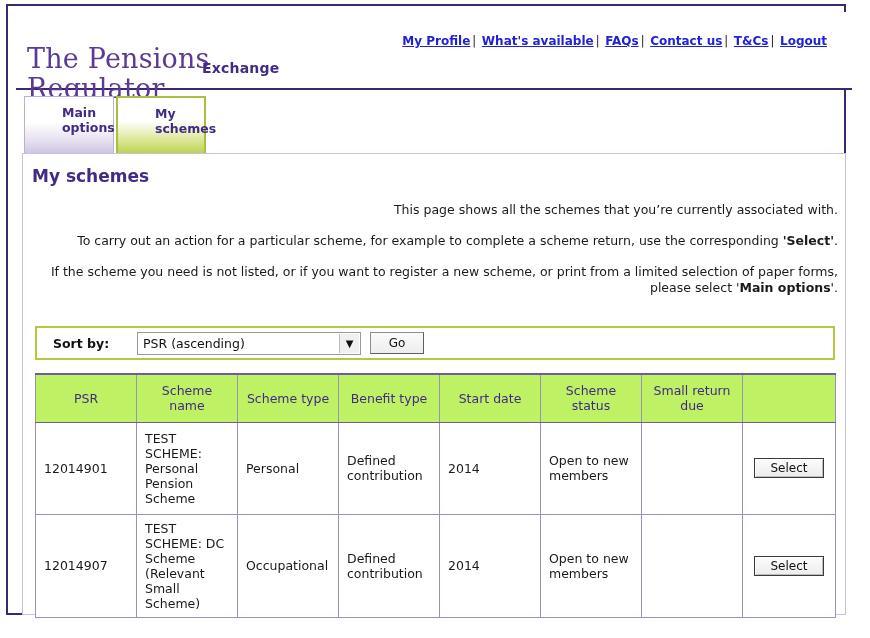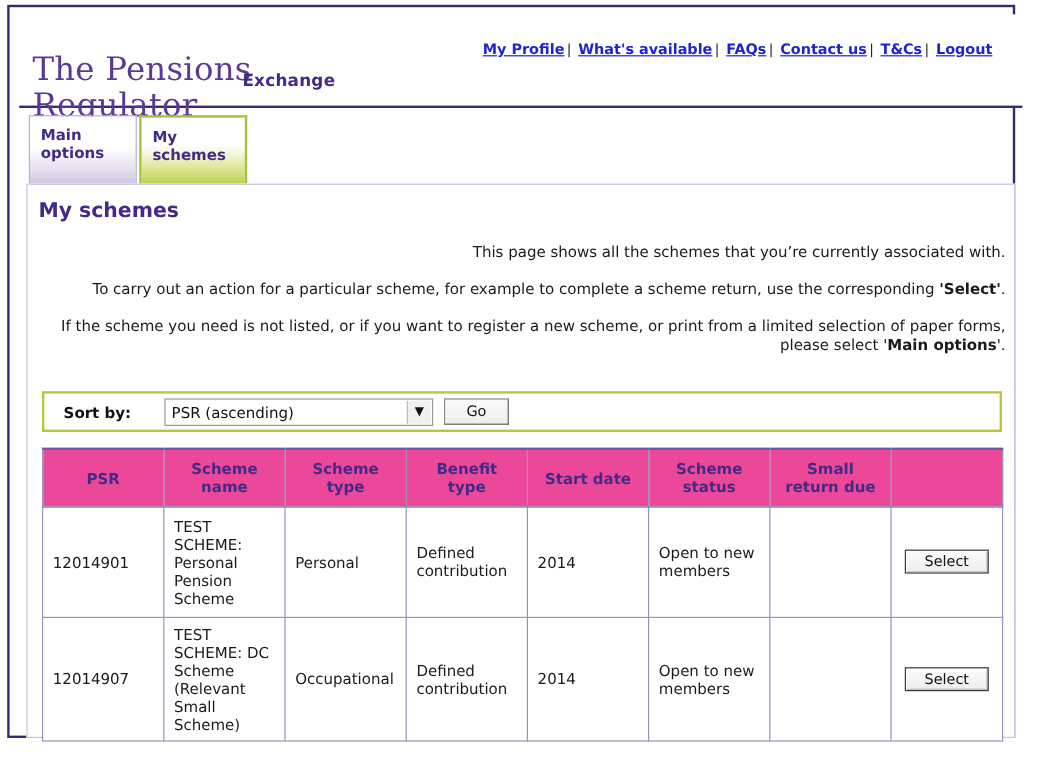--- a/index.html
+++ b/index.html
@@ -105,21 +105,21 @@
     background: linear-gradient(to bottom, #ffffff 0%, #ffffff 45%, #e6e0f0 78%, #cfc6e2 100%);
     border: 1px solid #b9b0d2;
     border-bottom: none;
   }
   .tab-schemes {
     left: 100px;
     background: linear-gradient(to bottom, #ffffff 0%, #ffffff 42%, #d9e48b 80%, #bdd155 100%);
     border: 2px solid #a9bf3e;
     border-bottom: none;
   }
-  .tab span { display: block; }
+  .tab span { display: block; margin-left: 28px; }
 
   
   .panel {
     position: absolute;
     left: 14px;
     top: 147px;
     width: 824px;
     height: 462px;
     background: #ffffff;
     border: 1px solid #c8c2da;
@@ -223,23 +223,23 @@
     border-collapse: collapse;
     table-layout: fixed;
     font-size: 12.5px;
   }
   .grid th, .grid td {
     border: 1px solid #9a92bd;
     vertical-align: middle;
     padding: 6px 8px;
   }
   .grid thead th {
-    background: #ec4899;
+    background: #bef264;
     color: #432a86;
-    font-weight: bold;
+    font-weight: normal;
     text-align: center;
     height: 48px;
     line-height: 15px;
     border-top: 2px solid #6c5ba5;
     border-bottom: 1px solid #6c5ba5;
   }
   .grid tbody td {
     color: #1a1a1a;
     background: #ffffff;
     line-height: 15px;

